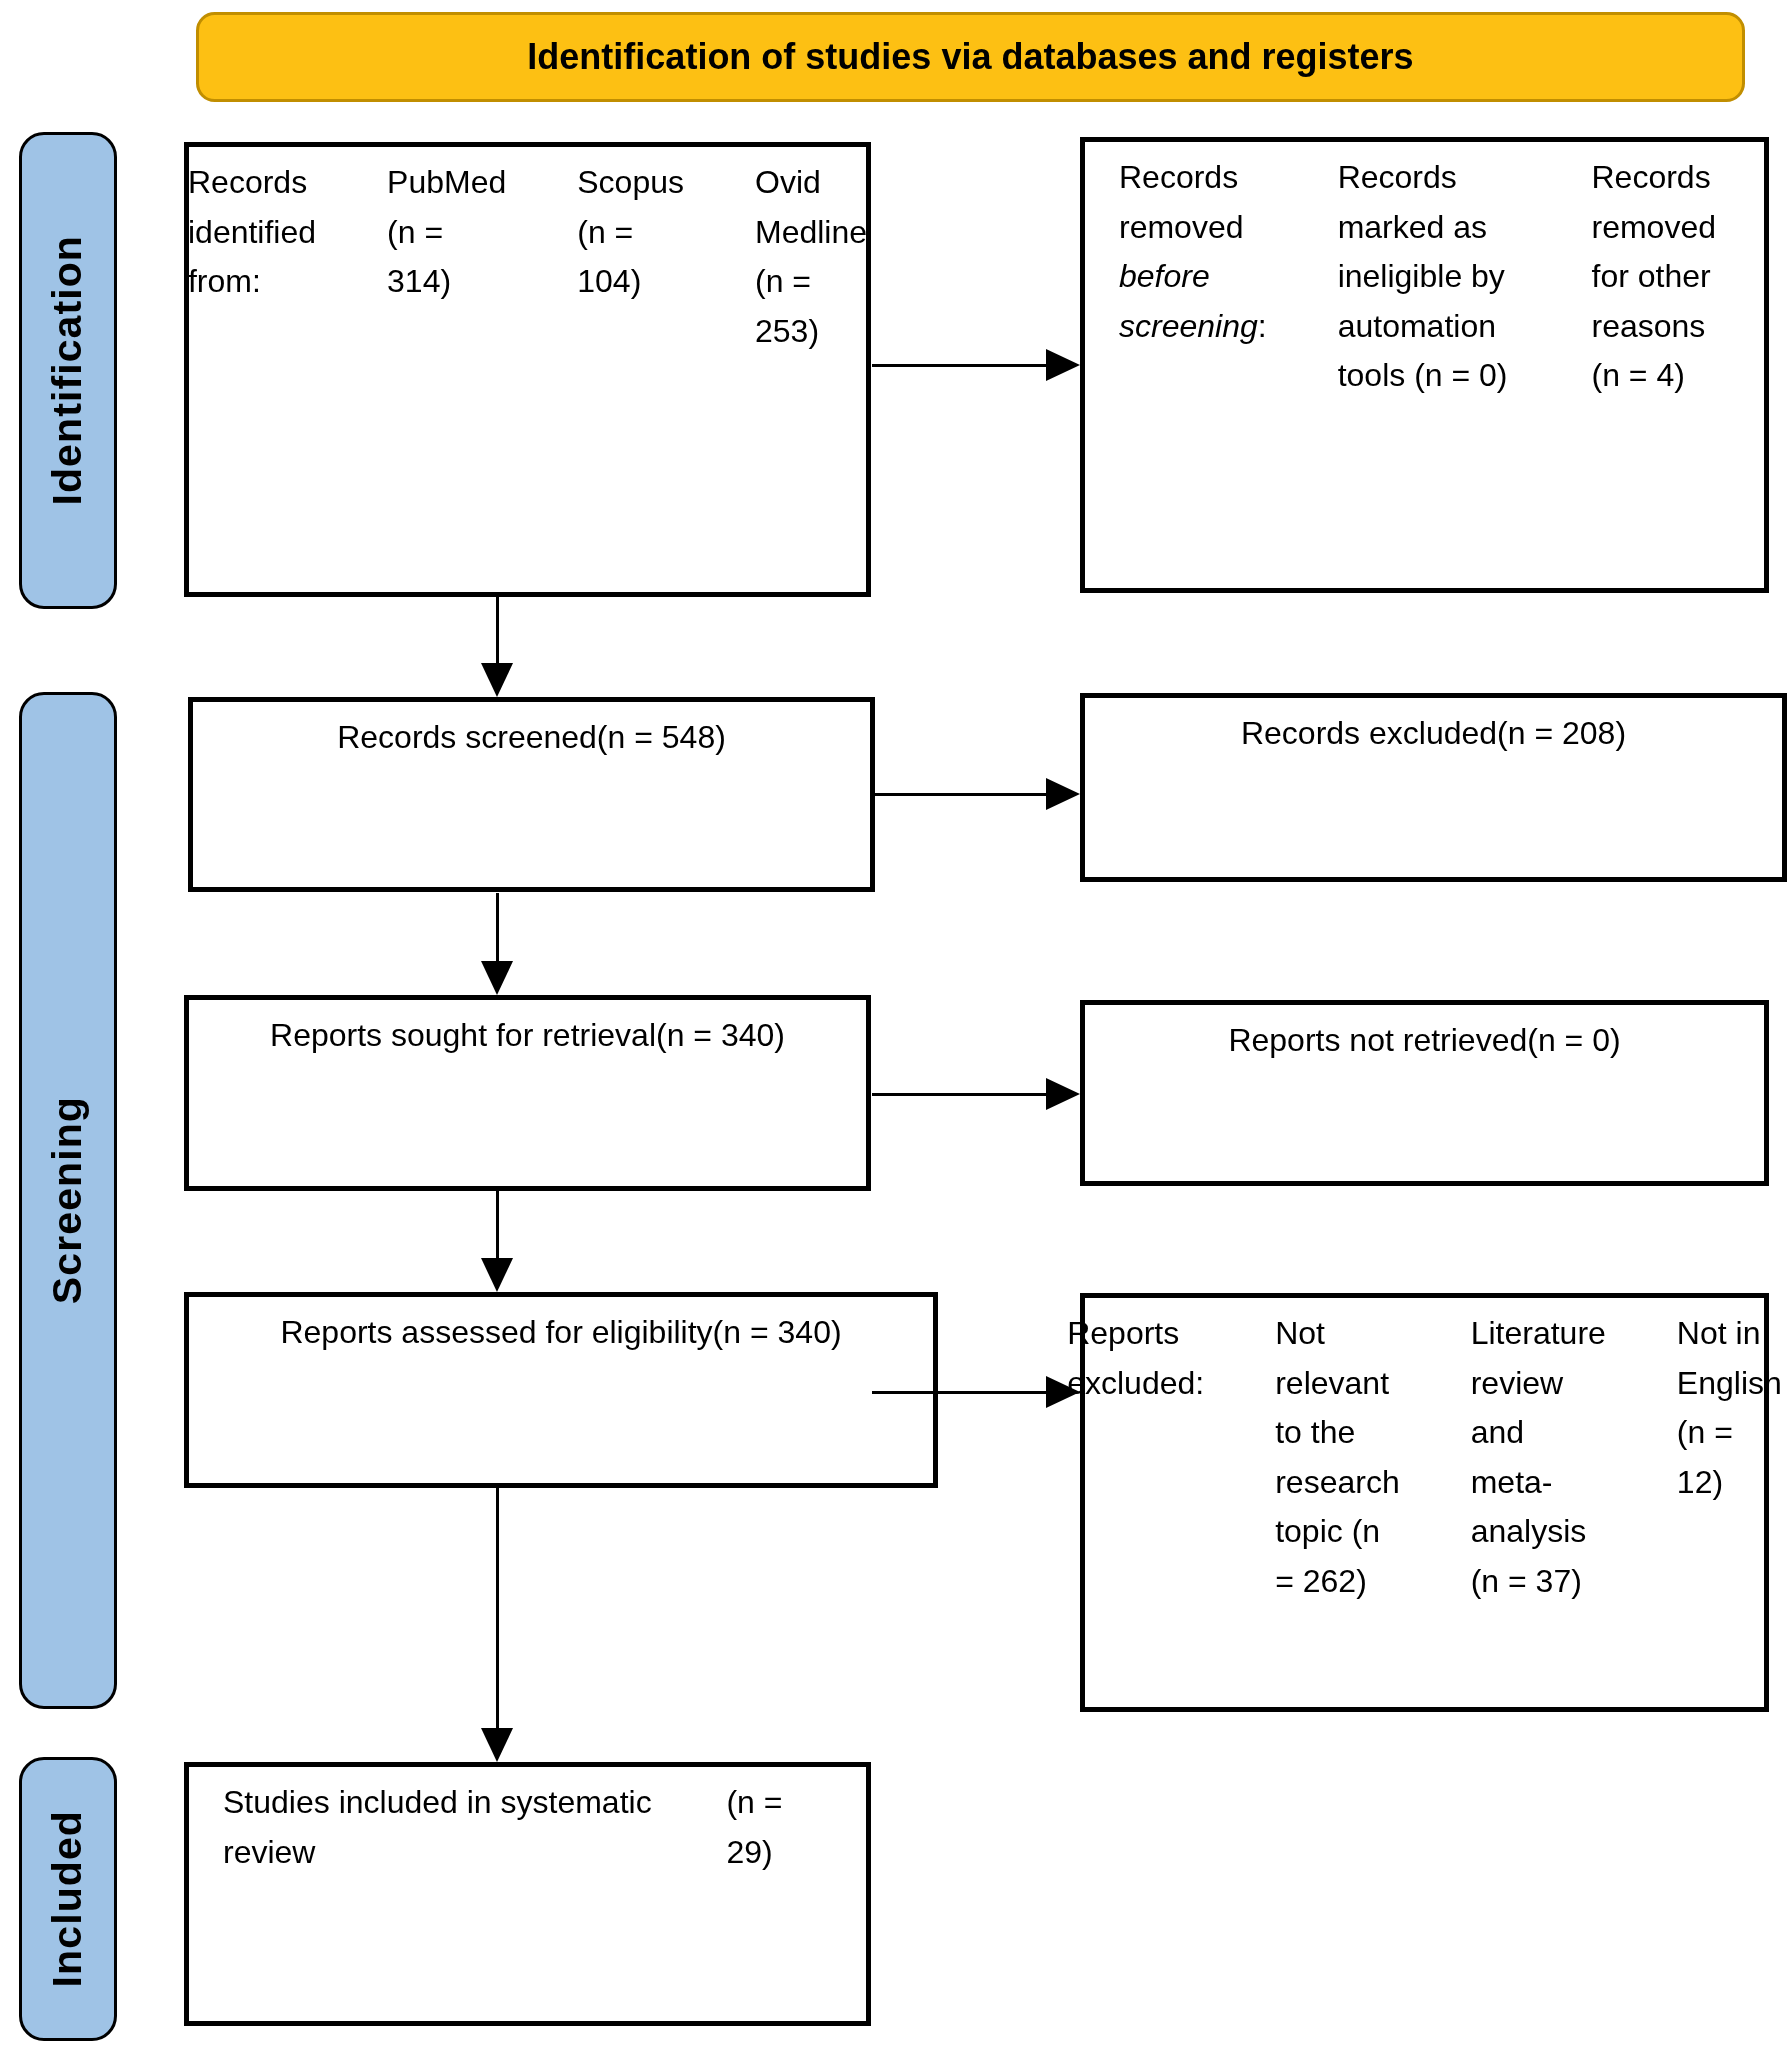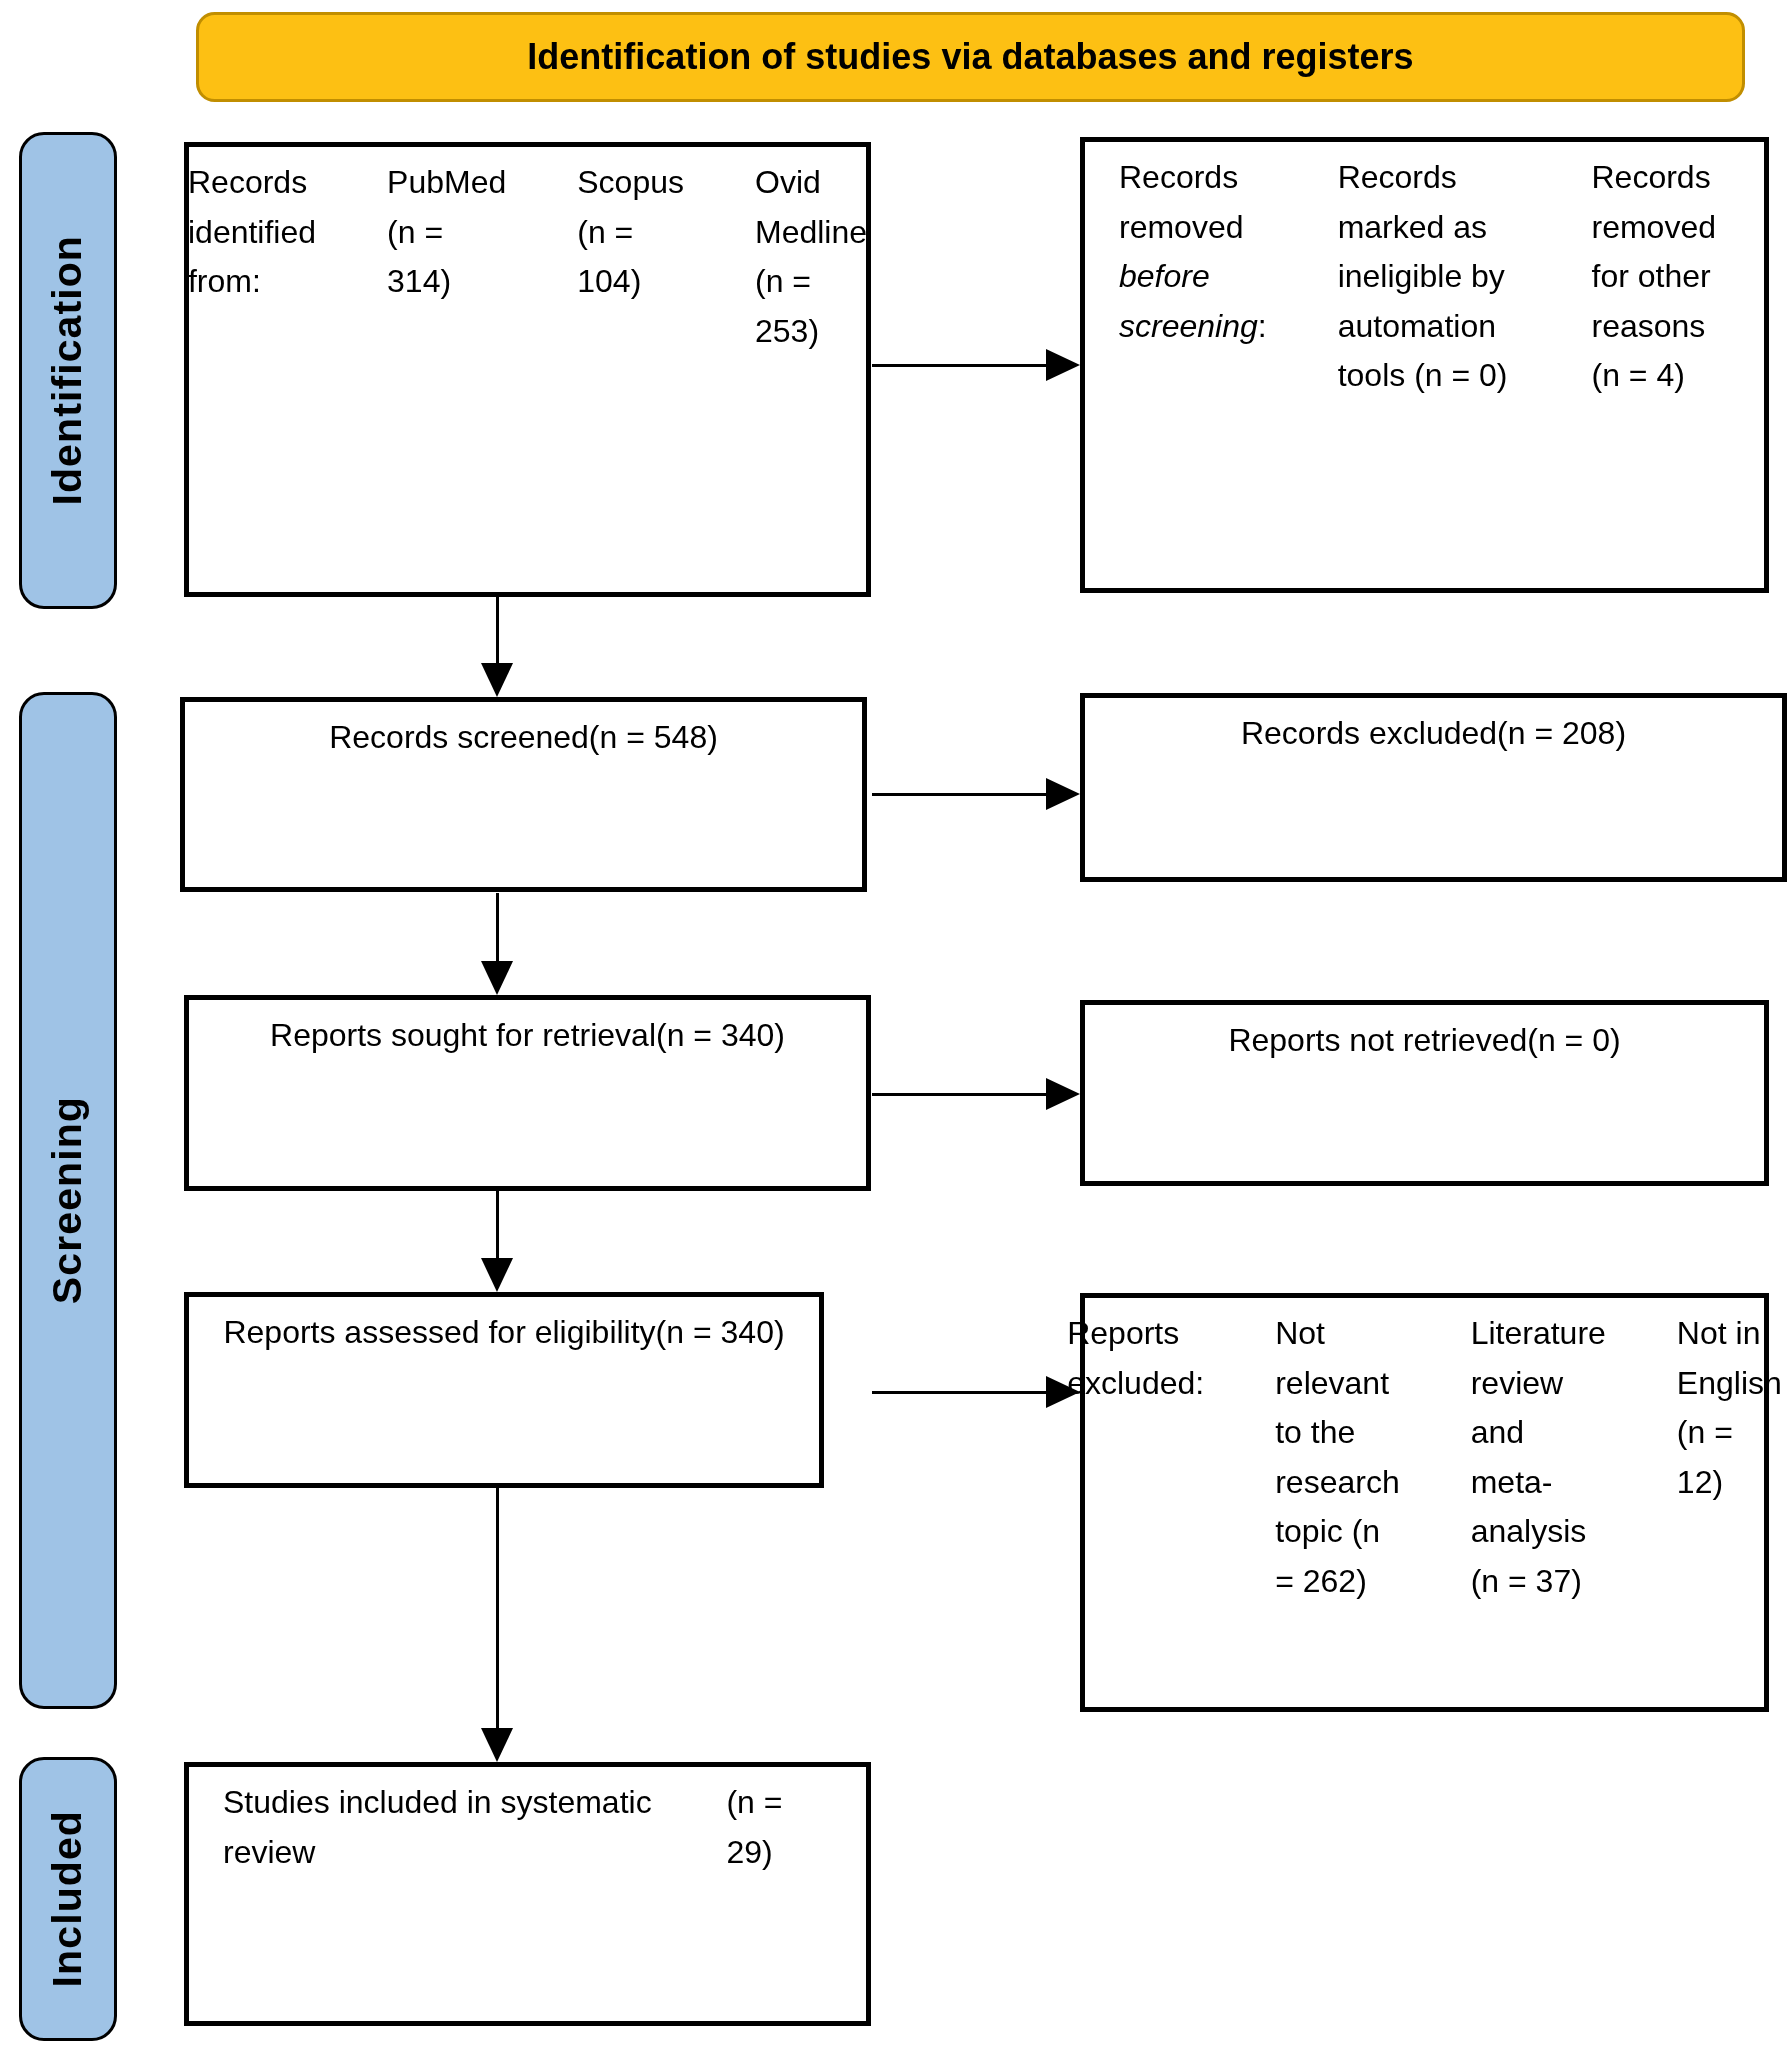--- a/index.html
+++ b/index.html
@@ -37,23 +37,23 @@
     position:absolute;background:#fff;
     border:5.5px solid var(--box-border,#000);box-sizing:border-box;
     display:flex;flex-direction:row;justify-content:center;
     padding:11px 34px;
   }
   .box p{margin:0;}
   .item{margin-left:71px !important;}
   .w27{max-width:27ch;} .w28{max-width:28ch;} .w30{max-width:30ch;} .w31{max-width:31ch;}
   em{font-style:italic;}
   .b-l1{left:184px;top:142px;width:687px;height:455px;}
-  .b-l2{left:180px;top:697px;width:687px;height:195px;}
+  .b-l2{left:188px;top:697px;width:687px;height:195px;}
   .b-l3{left:184px;top:995px;width:687px;height:196px;}
-  .b-l4{left:184px;top:1292px;width:640px;height:196px;}
+  .b-l4{left:184px;top:1292px;width:754px;height:196px;}
   .b-l5{left:184px;top:1762px;width:687px;height:264px;}
   .b-r1{left:1080px;top:137px;width:689px;height:456px;}
   .b-r2{left:1080px;top:693px;width:707px;height:189px;}
   .b-r3{left:1080px;top:1000px;width:689px;height:186px;}
   .b-r4{left:1080px;top:1293px;width:689px;height:419px;}
   
   .vline{position:absolute;left:496px;width:3.3px;background:var(--arrow-color,#000);}
   .vhead{position:absolute;left:481px;width:0;height:0;
          border-left:16.5px solid transparent;border-right:16.5px solid transparent;
          border-top:34px solid var(--arrow-color,#000);}

